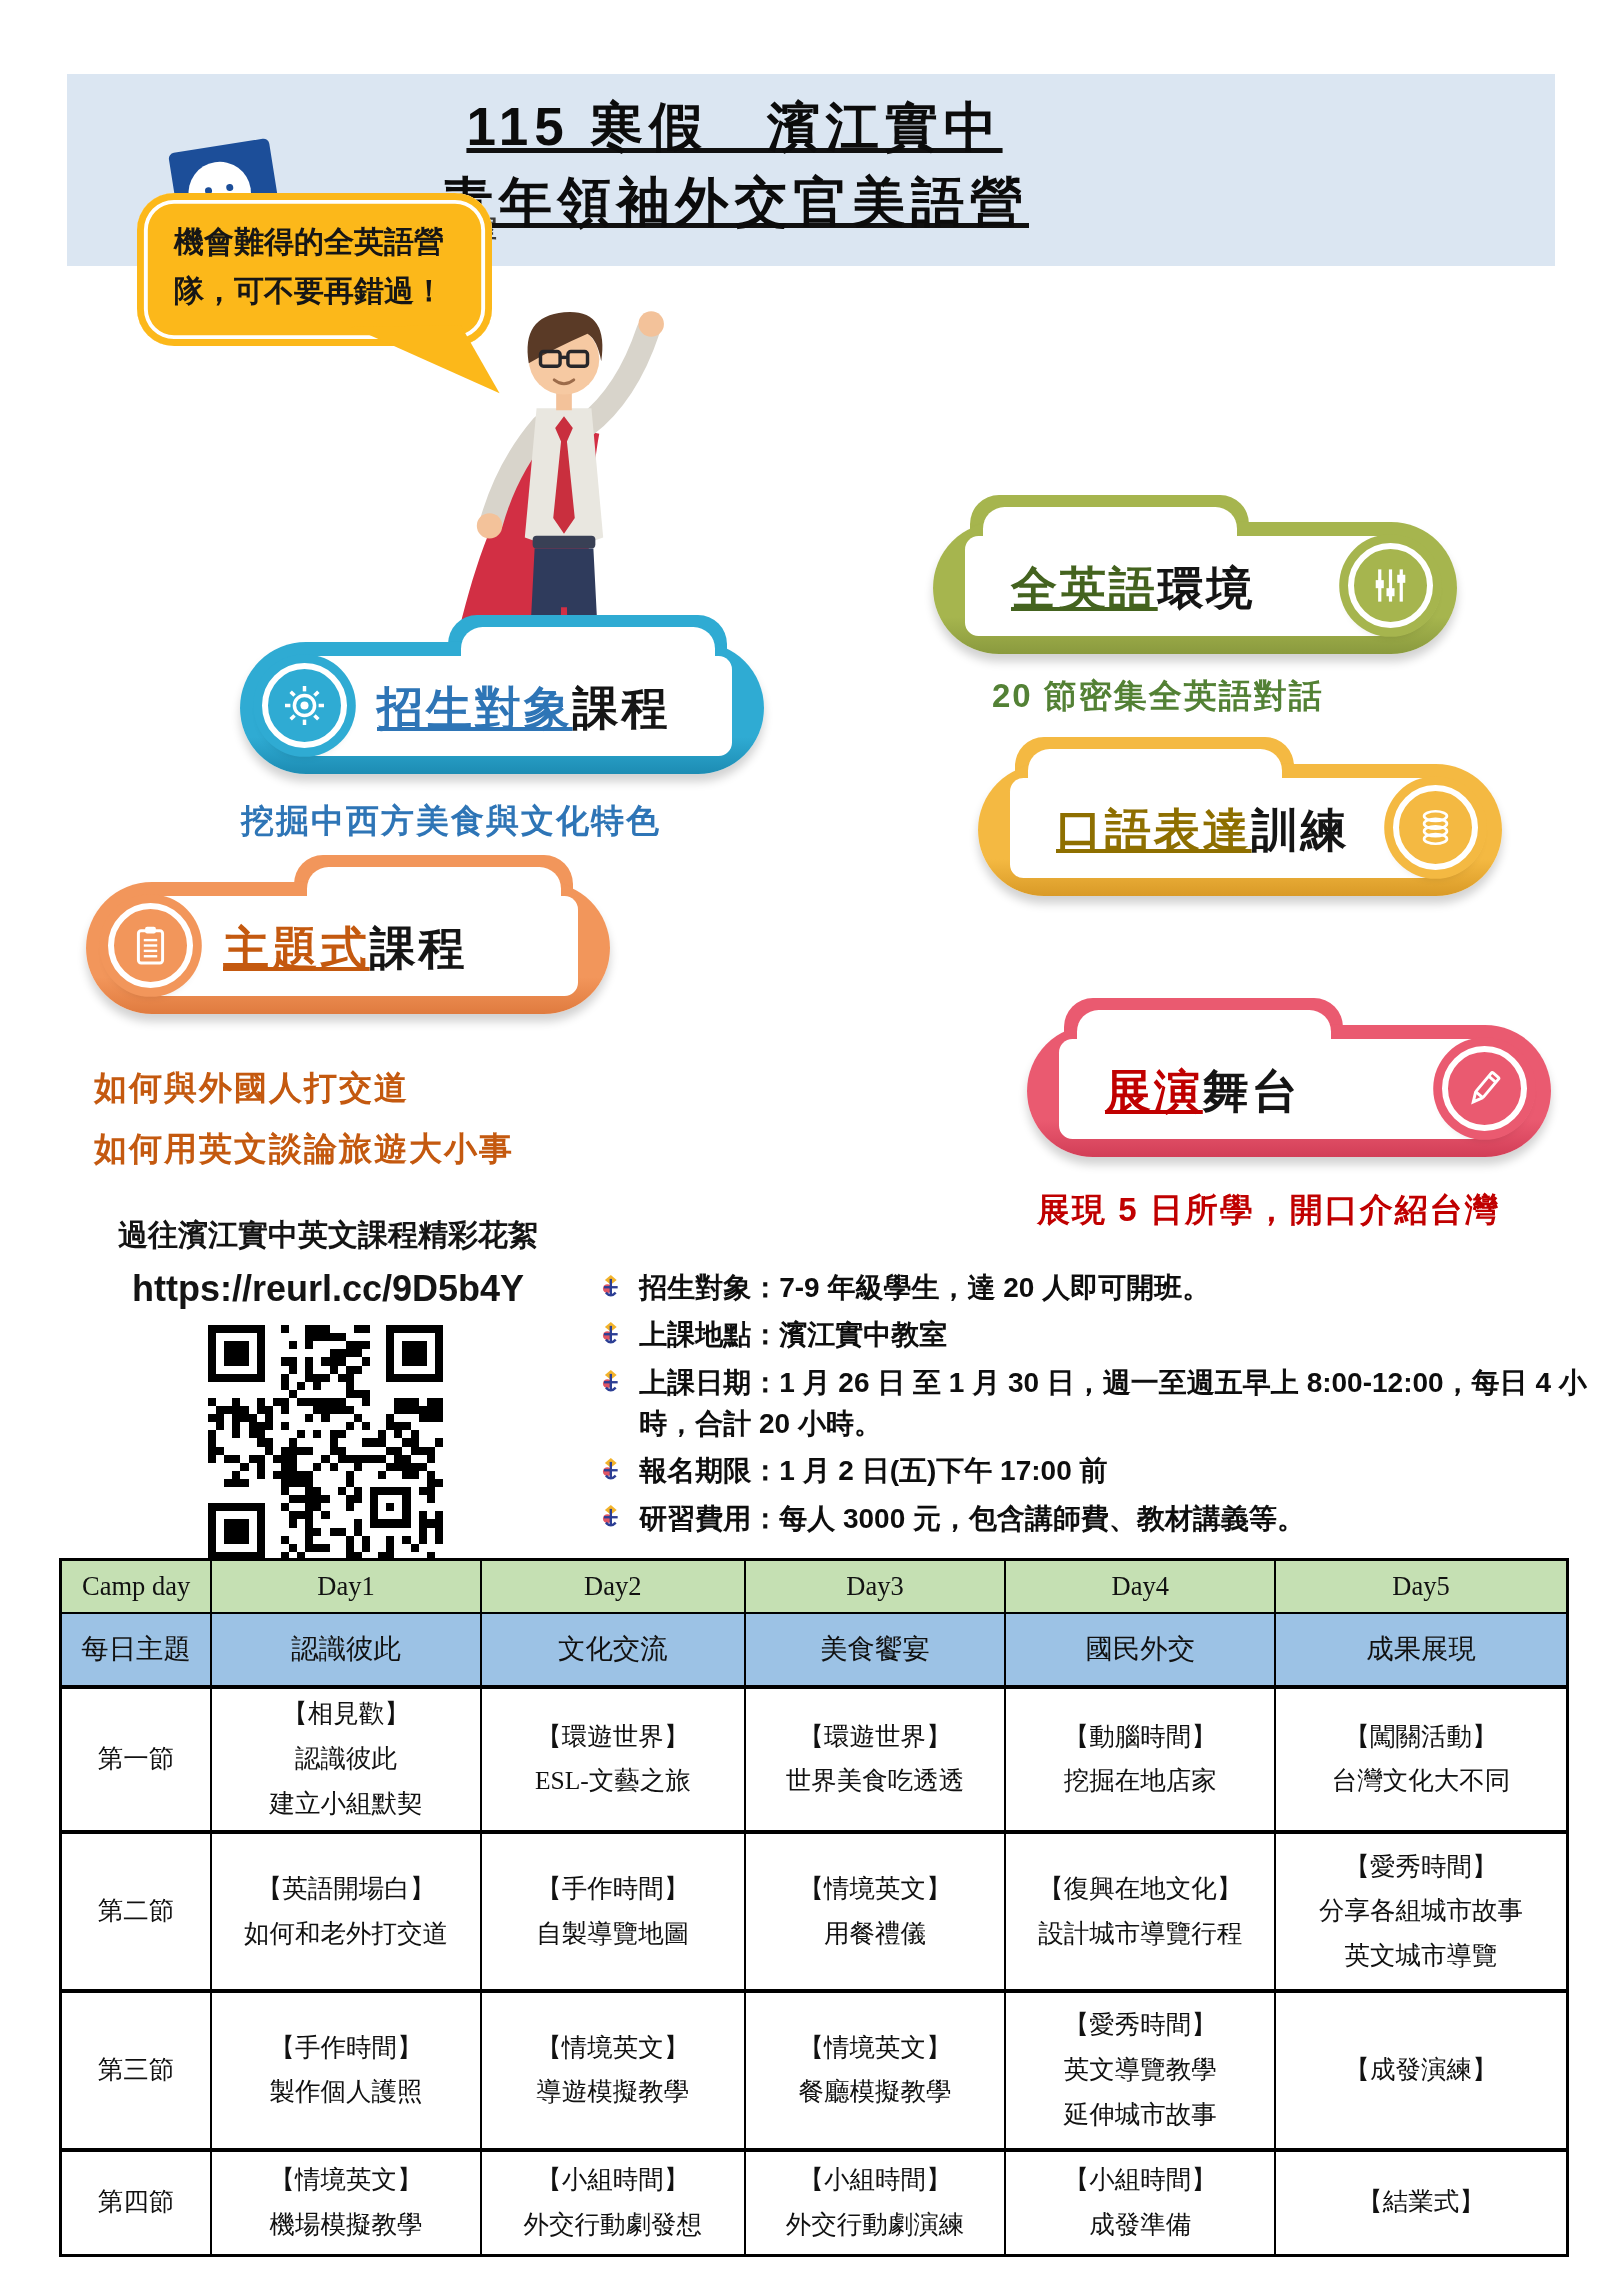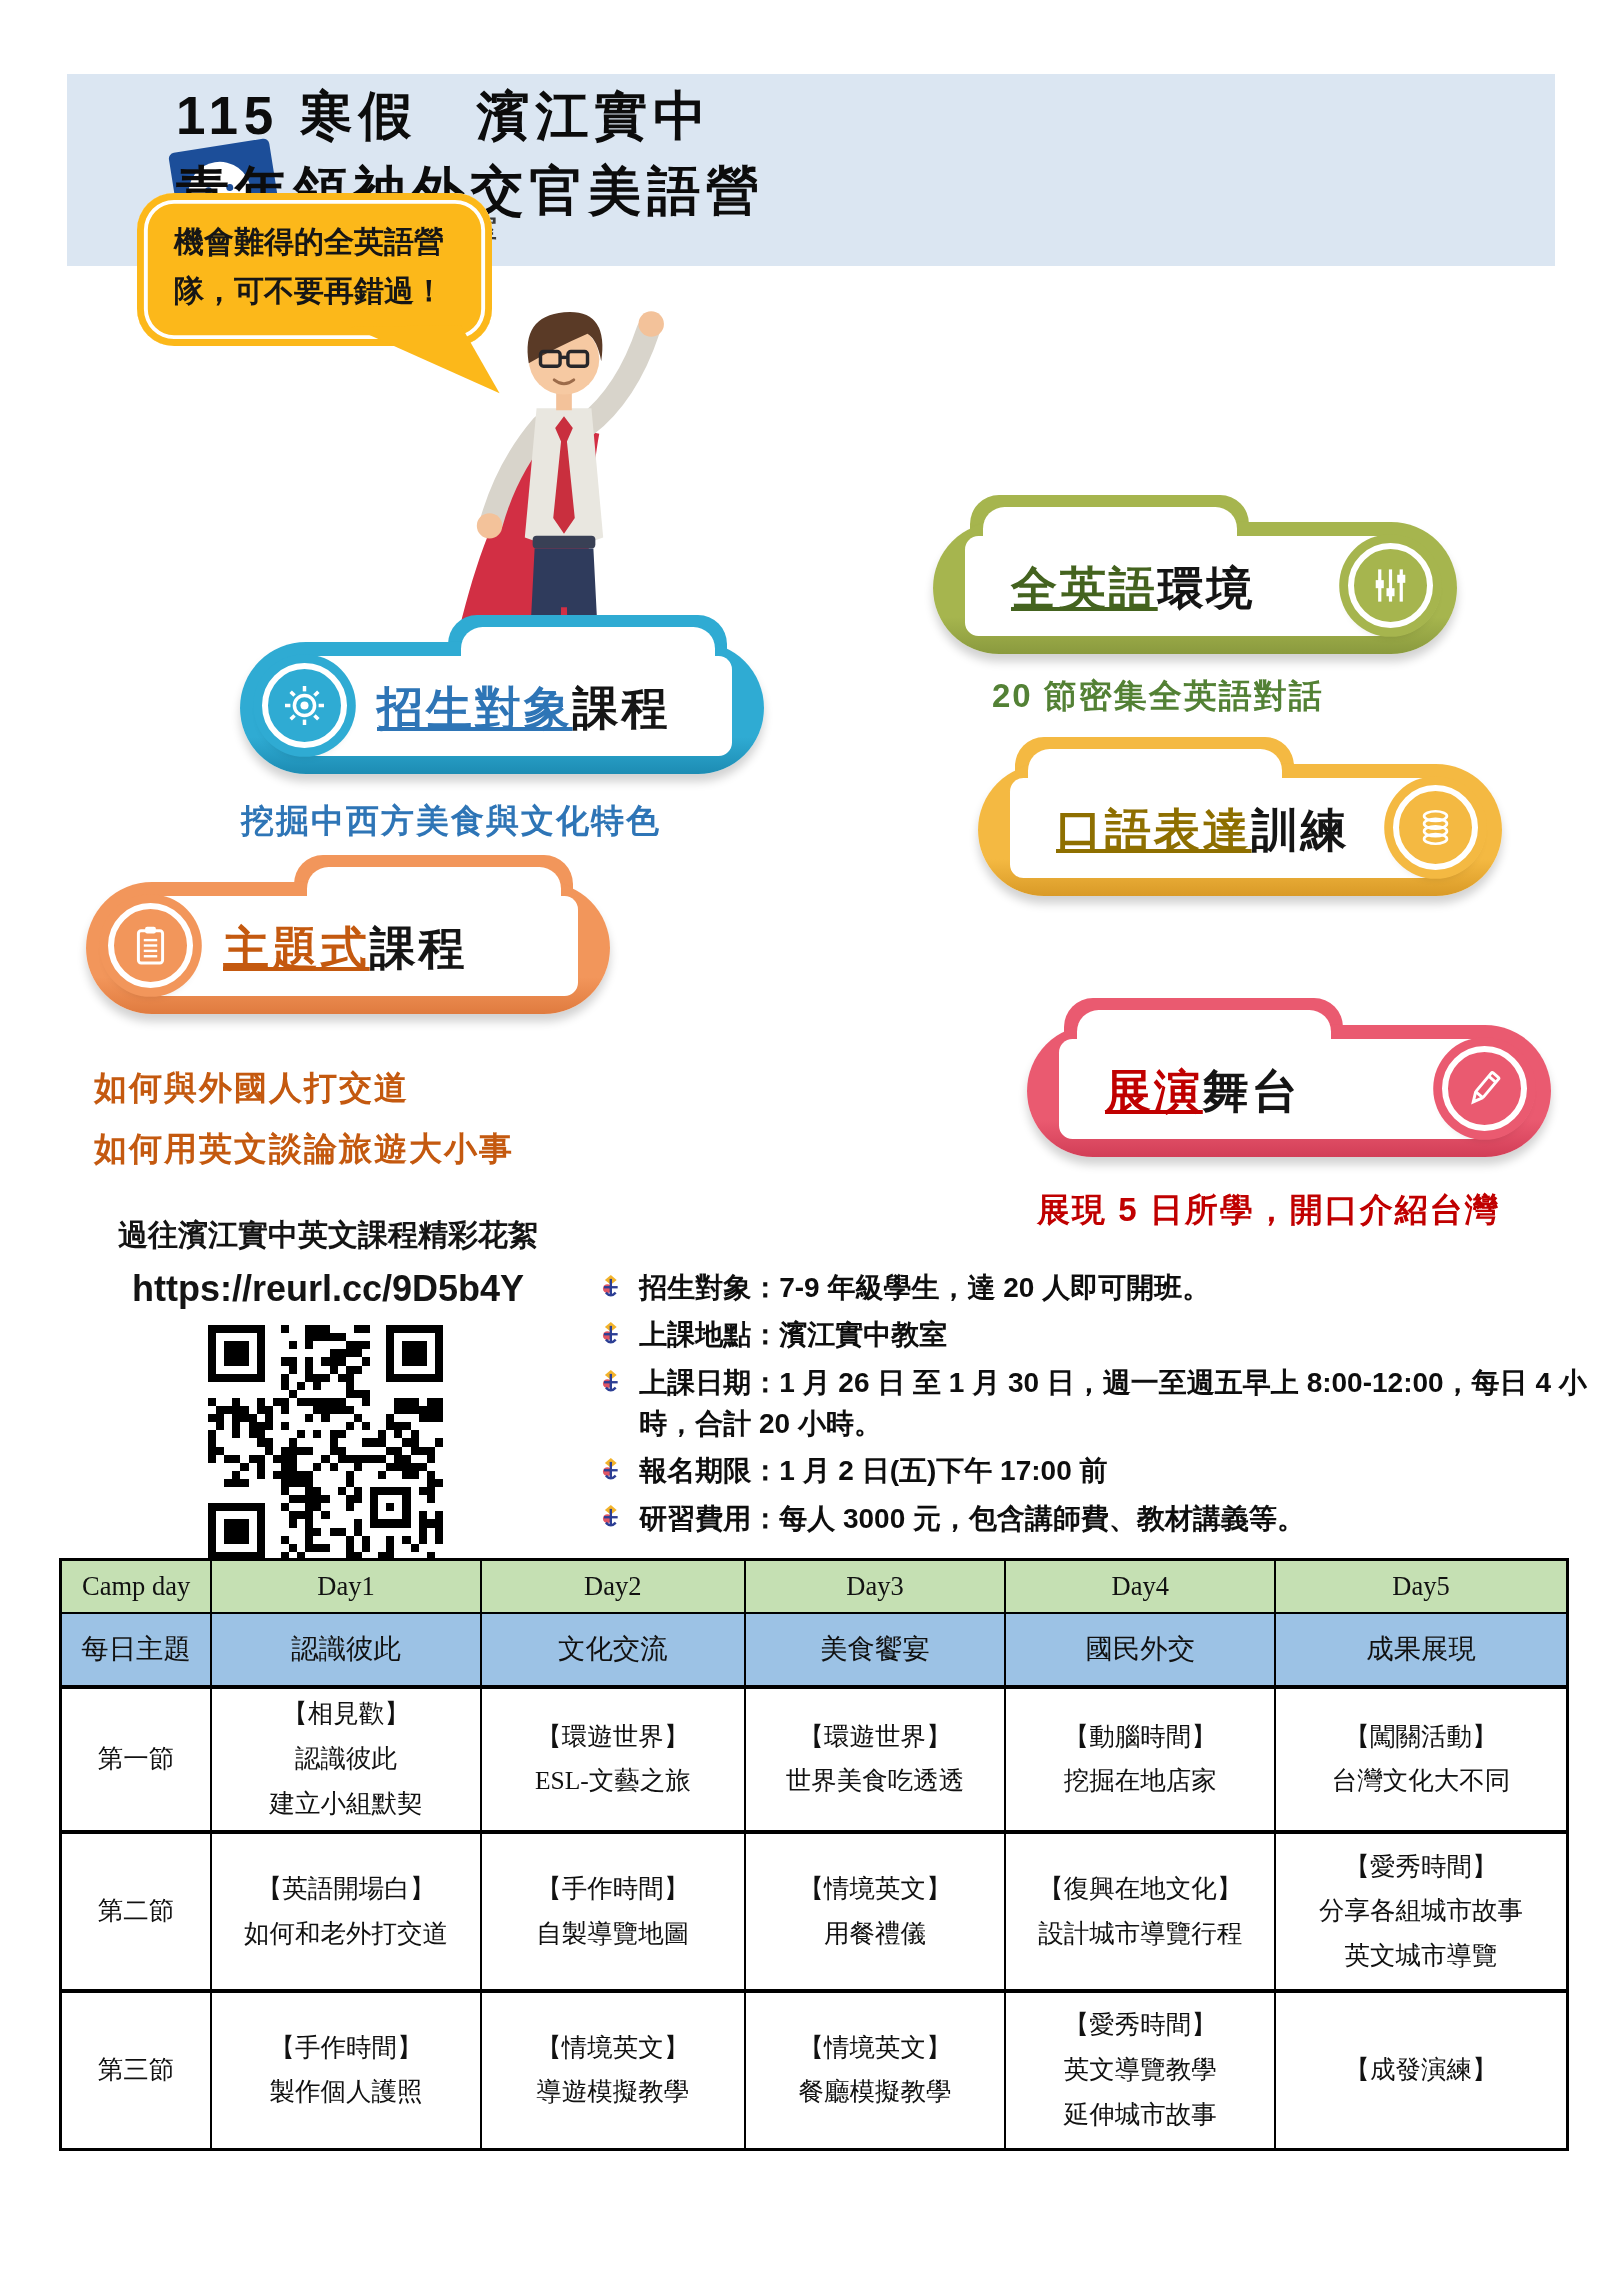--- a/index.html
+++ b/index.html
@@ -2,21 +2,21 @@
 <html><head>
 <meta charset="utf-8">
 <style>
   html,body{margin:0;padding:0;background:#fff;}
   .poster{position:relative;width:1620px;height:2293px;background:#ffffff;overflow:hidden;
           font-family:"Liberation Sans",sans-serif;color:#111;}
   .abs{position:absolute;}
 
   
   .banner{position:absolute;left:67px;top:74px;width:1488px;height:192px;background:#dbe6f2;}
-  .titles{position:absolute;left:176px;top:86px;width:1117px;}
+  .titles{position:absolute;left:176px;top:97px;width:1117px;text-align:center;text-decoration:underline;}
   .title1{font-size:53px;font-weight:bold;letter-spacing:5.9px;line-height:1.15;color:#0c0c0c;}
   .title2{font-size:53px;font-weight:bold;letter-spacing:5.9px;line-height:1.15;color:#0c0c0c;margin-top:13.7px;}
   .logo{position:absolute;left:165px;top:135px;width:127px;height:139px;}
   .logo-text{position:absolute;left:294px;top:210px;font-family:"Liberation Serif",serif;
              font-size:26.5px;letter-spacing:2.9px;color:#3a3a3a;font-weight:bold;}
 
   
   .bubble{position:absolute;left:137px;top:193px;width:355px;height:153px;background:#fcb81a;
           border-radius:37px;box-shadow:inset 0 0 0 6.9px #fcb81a, inset 0 0 0 10.8px #ffffff;}
   .bubble-text{position:absolute;left:37px;top:23.5px;font-size:30px;font-weight:bold;line-height:1.65;color:#161616;}
@@ -667,18 +667,30 @@
 製作個人護照</td>
           <td>【情境英文】
 導遊模擬教學</td>
           <td>【情境英文】
 餐廳模擬教學</td>
           <td>【愛秀時間】
 英文導覽教學
 延伸城市故事</td>
           <td>【成發演練】</td>
         </tr>
+        <tr class="r4">
+          <td>第四節</td>
+          <td>【情境英文】
+機場模擬教學</td>
+          <td>【小組時間】
+外交行動劇發想</td>
+          <td>【小組時間】
+外交行動劇演練</td>
+          <td>【小組時間】
+成發準備</td>
+          <td>【結業式】</td>
+        </tr>
       </tbody>
     </table>
   </div>
 
 </div>
 
 
 </body></html>

